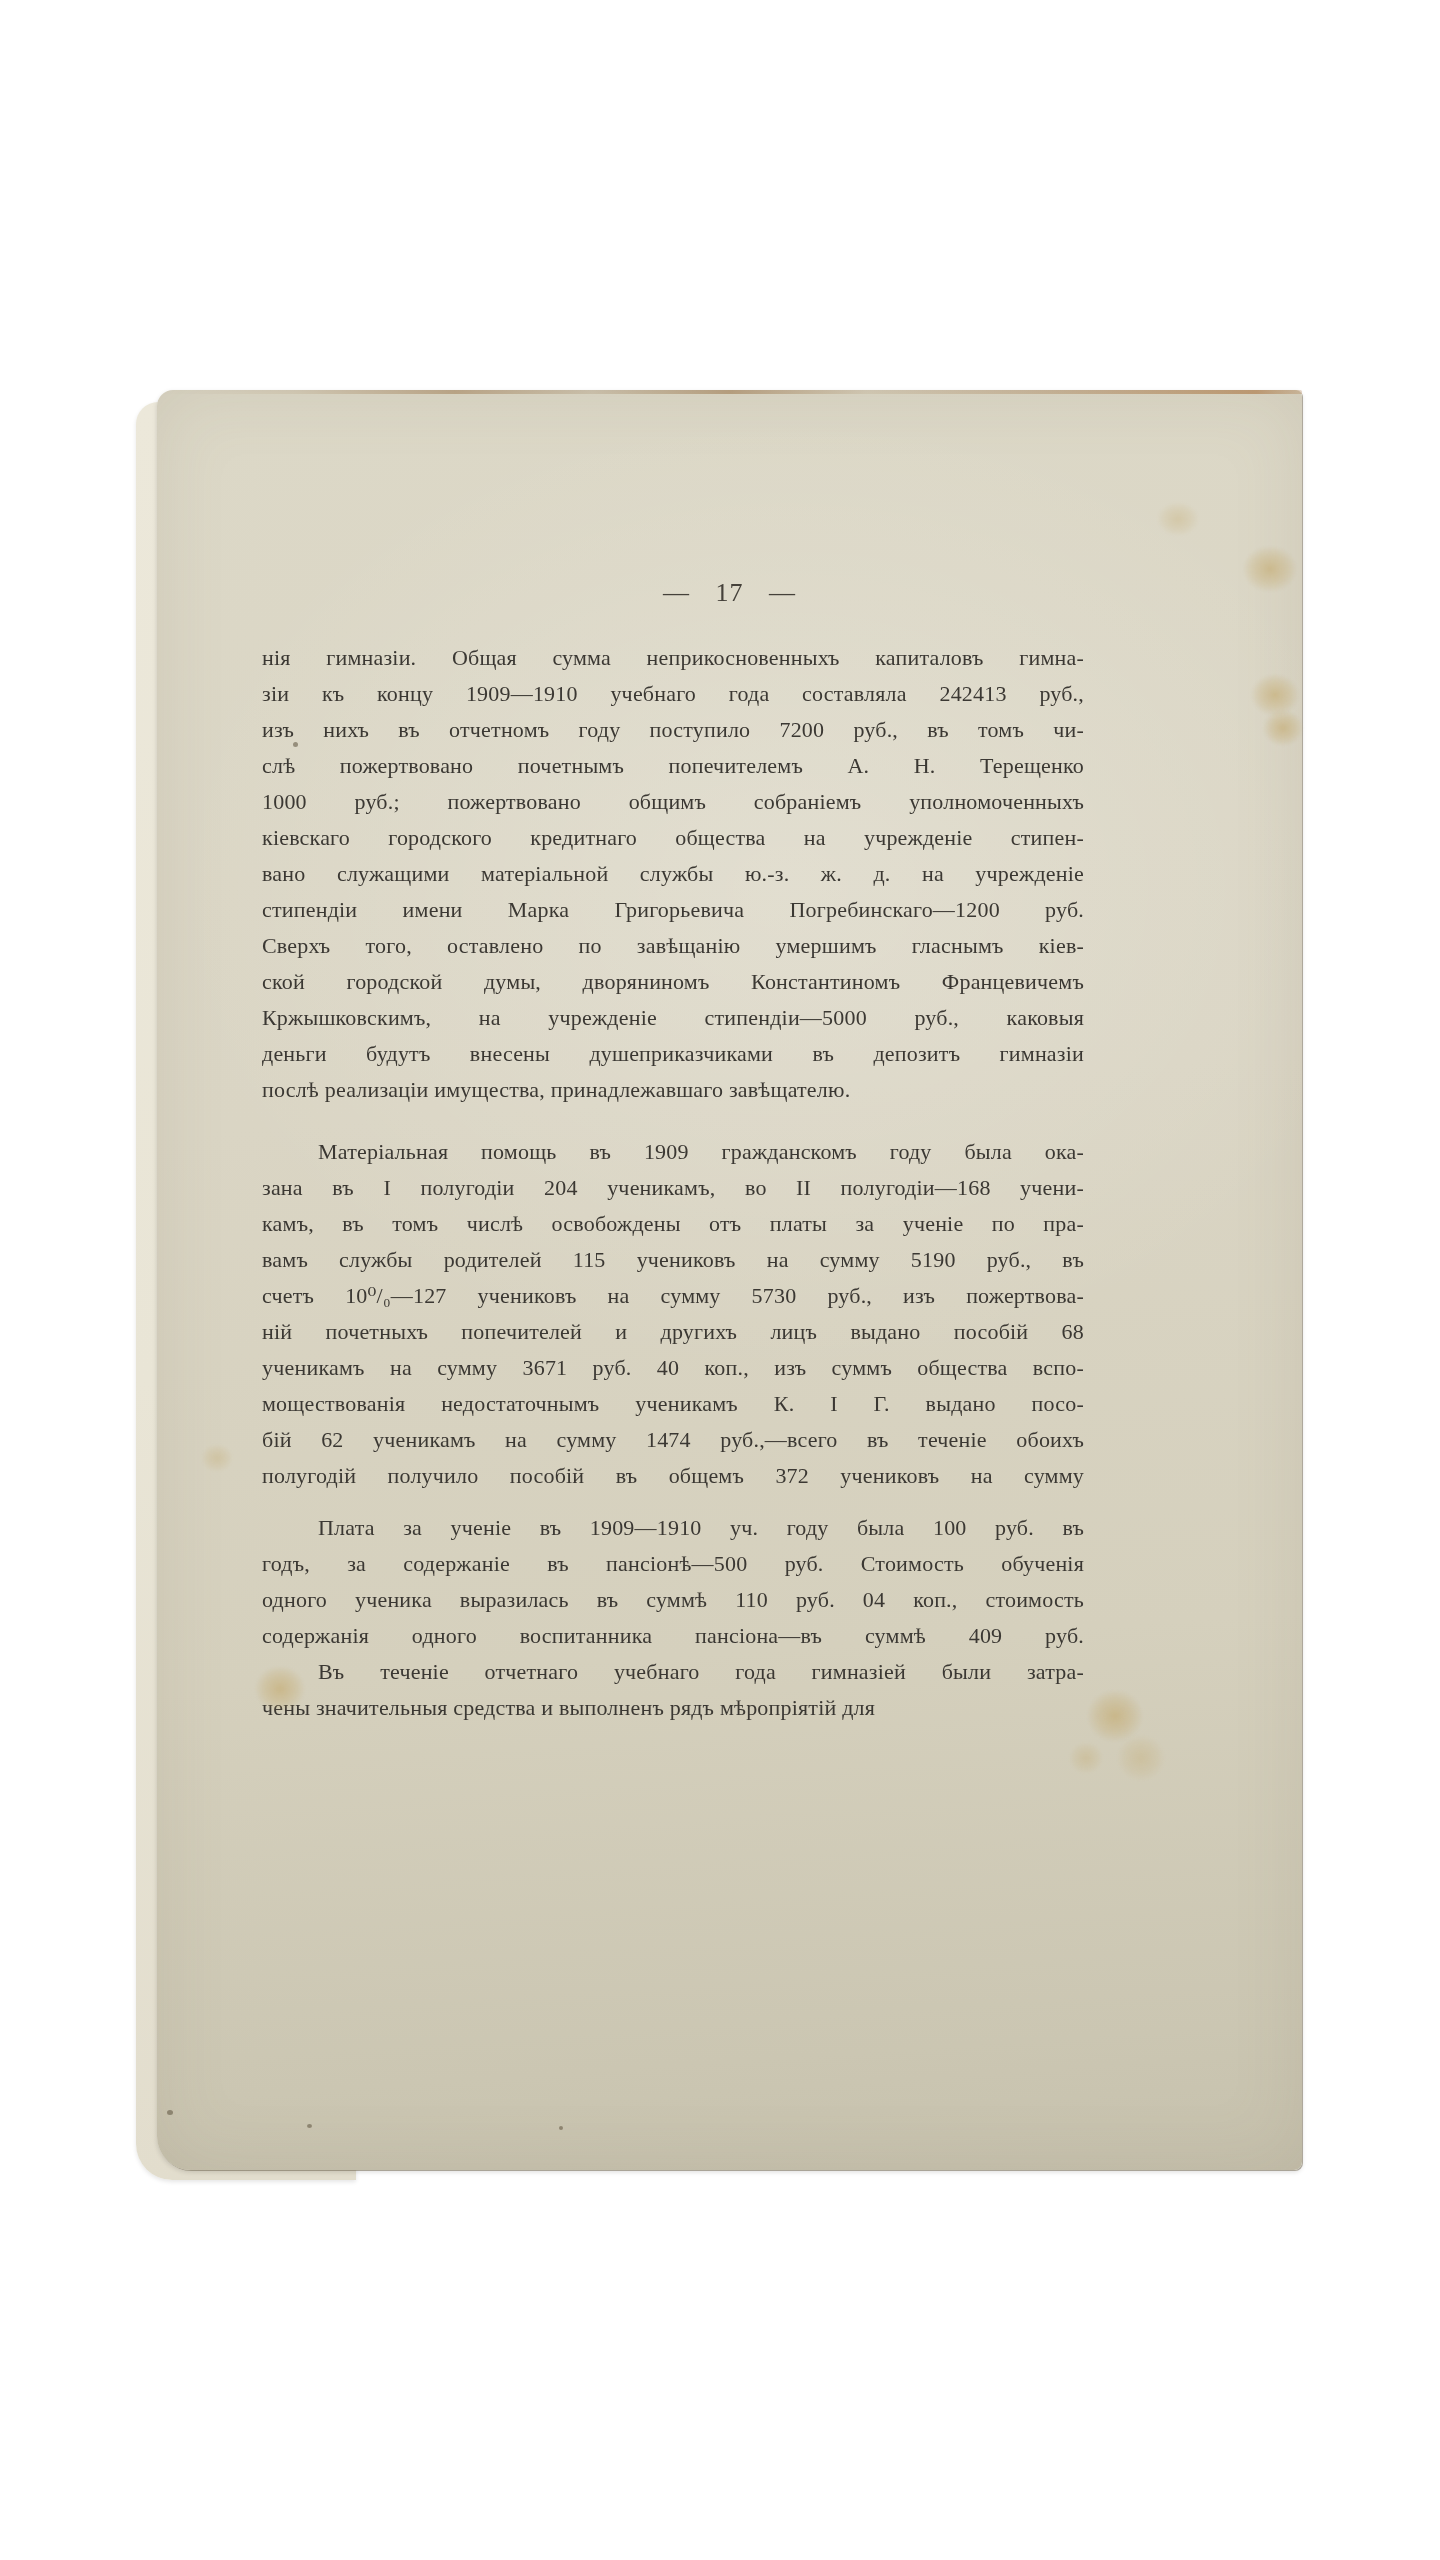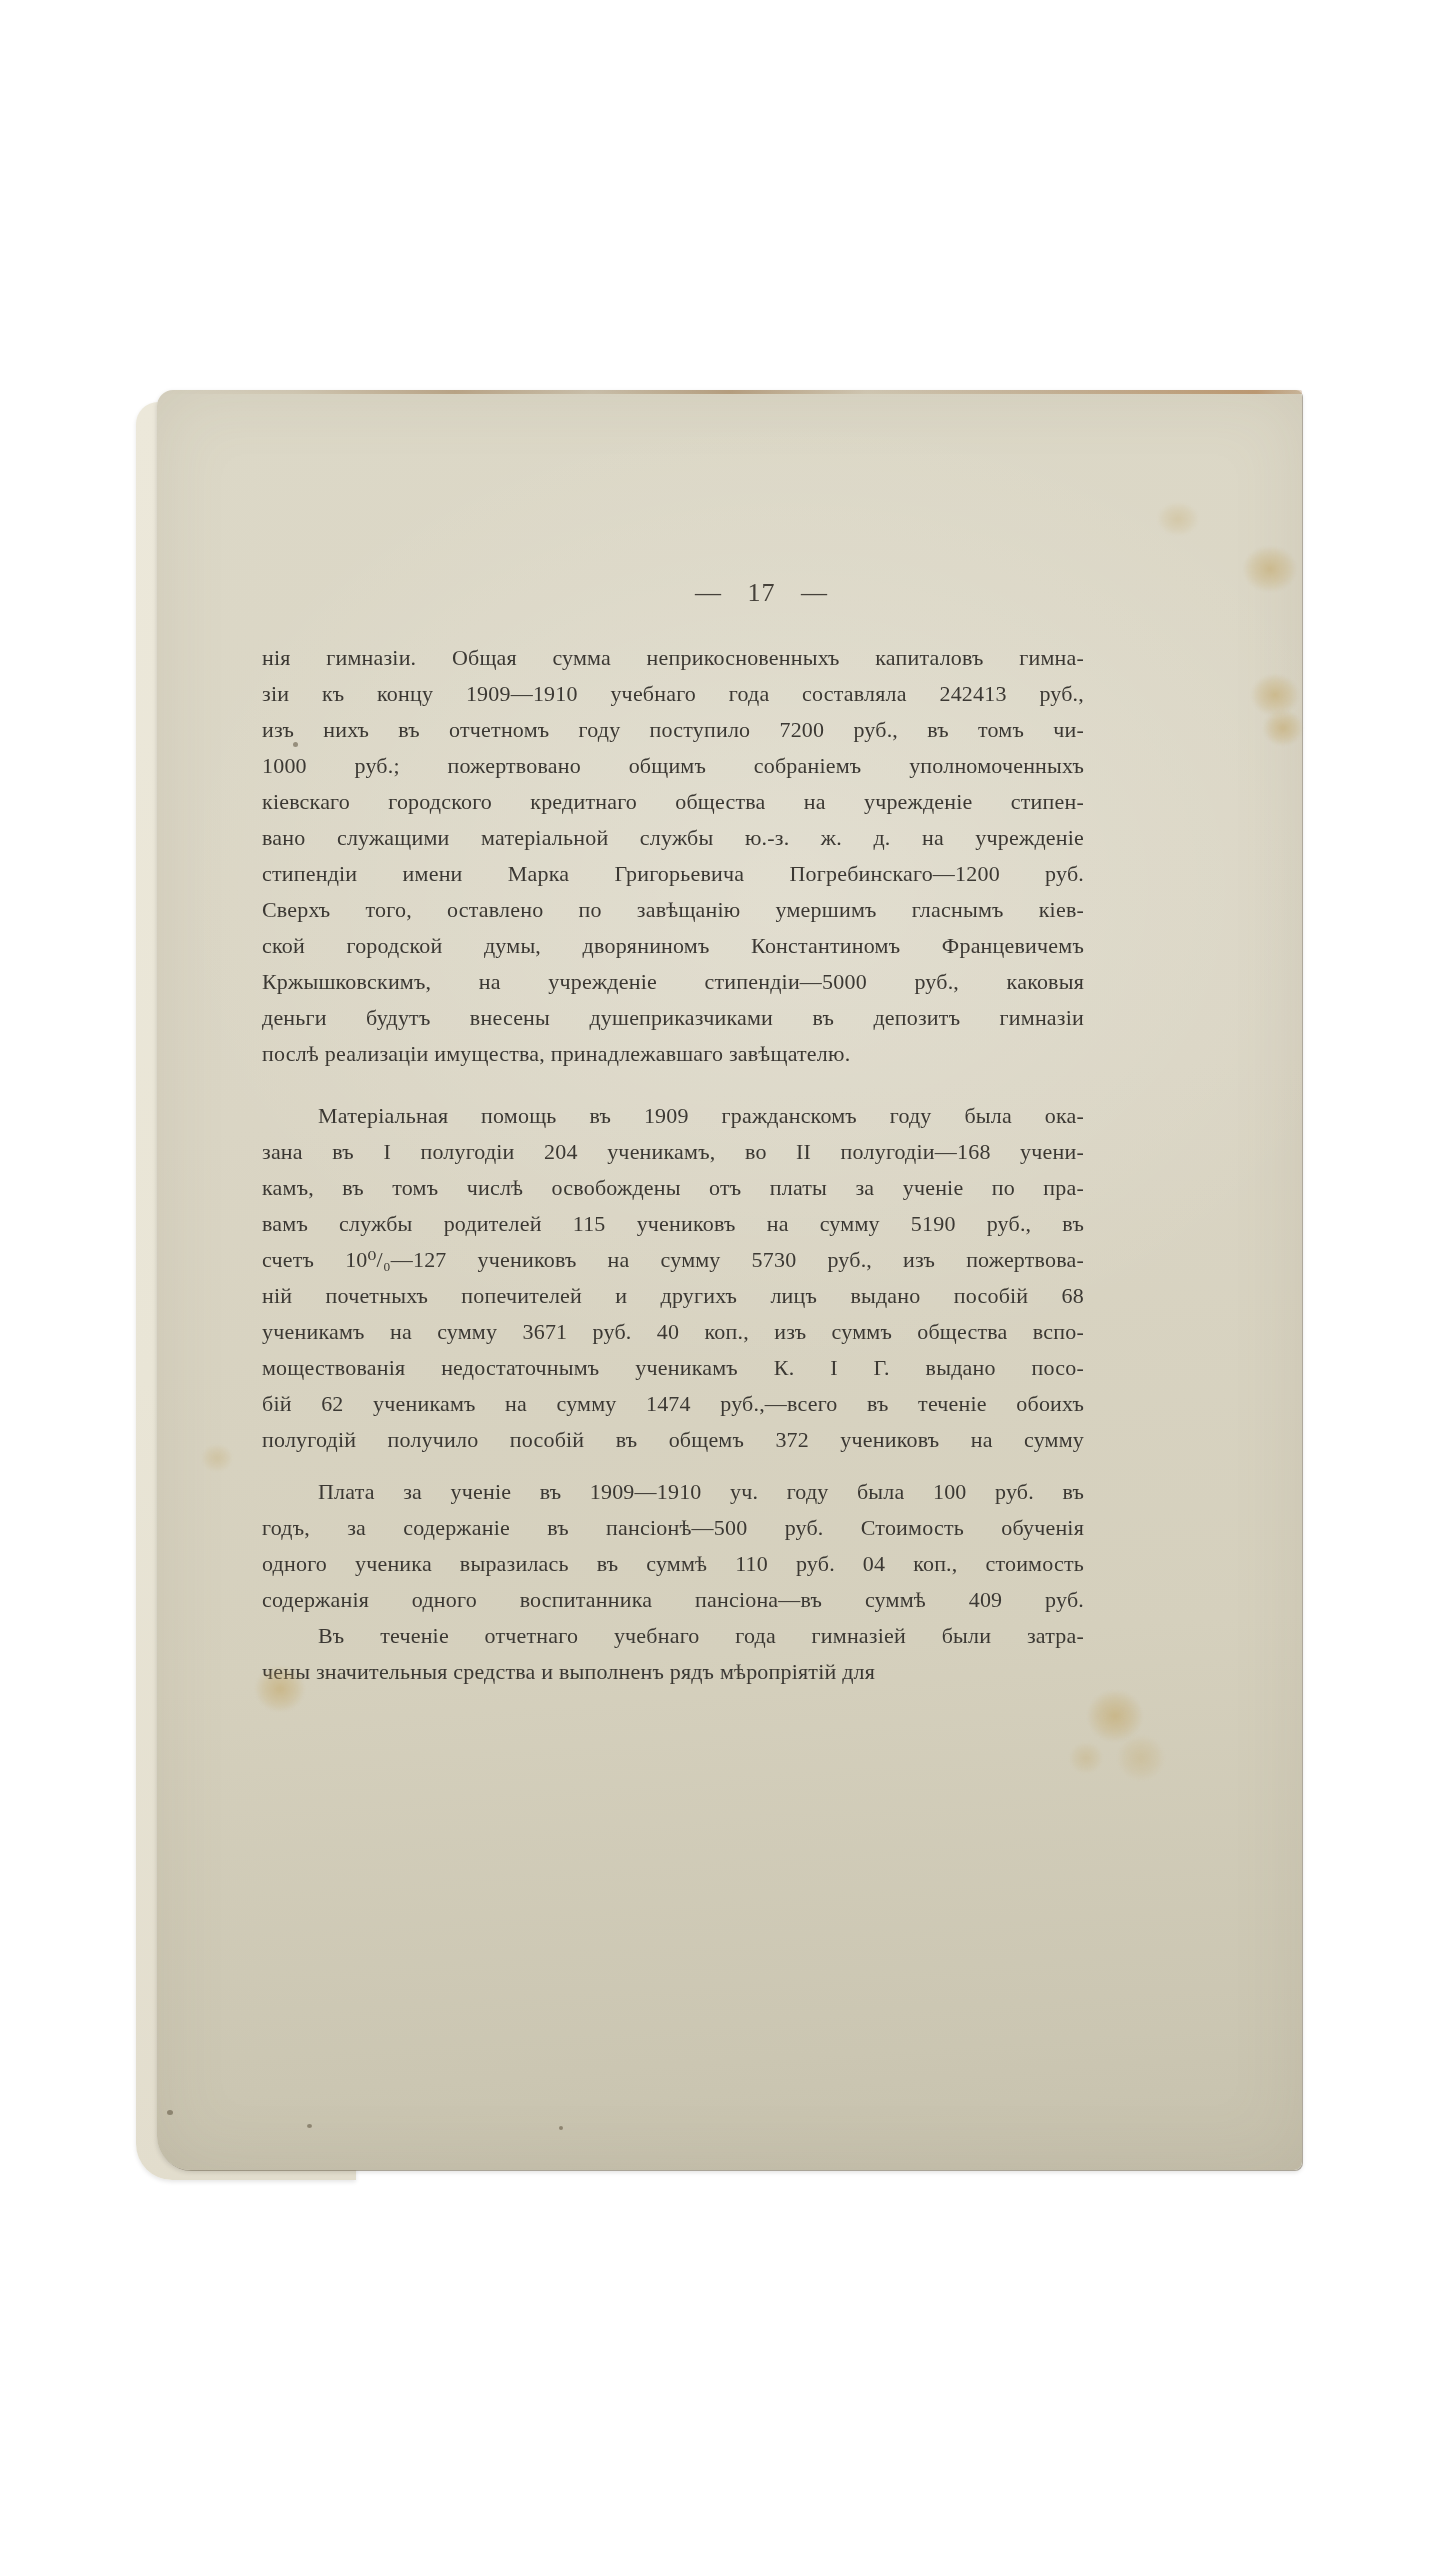--- a/index.html
+++ b/index.html
@@ -45,21 +45,21 @@
       rgba(139,94,47,.10) 62%,
       rgba(150,98,48,.30) 78%,
       rgba(165,105,50,.55) 96%,
       rgba(165,105,50,.25) 100%);
   }
 
   .page-number{
     position:absolute;left:0;top:188px;width:100%;
     text-align:center;
     font-size:26px;color:#45413a;
-    word-spacing:18px;letter-spacing:1px;padding-left:32px;
+    word-spacing:18px;letter-spacing:1px;
   }
 
   .text-block{
     position:absolute;left:105px;top:250px;width:822px;
     font-size:22px;line-height:36px;color:#3b3833;
     letter-spacing:.2px;
   }
   .para{margin:0;}
   .para.mt-26{margin-top:26px;}
   .para.mt-8{margin-top:16px;}
@@ -89,20 +89,21 @@
 
   <div class="page">
 
     <div class="page-number">— 17 —</div>
 
     <div class="text-block">
       <p class="para">
           <span class="line">нія гимназіи. Общая сумма неприкосновенныхъ капиталовъ гимна-</span>
           <span class="line">зіи къ концу 1909—1910 учебнаго года составляла 242413 руб.,</span>
           <span class="line">изъ нихъ въ отчетномъ году поступило 7200 руб., въ томъ чи-</span>
+          <span class="line">слѣ пожертвовано почетнымъ попечителемъ А. Н. Терещенко</span>
           <span class="line">1000 руб.; пожертвовано общимъ собраніемъ уполномоченныхъ</span>
           <span class="line">кіевскаго городского кредитнаго общества на учрежденіе стипен-</span>
           <span class="line">вано служащими матеріальной службы ю.-з. ж. д. на учрежденіе</span>
           <span class="line">стипендіи имени Марка Григорьевича Погребинскаго—1200 руб.</span>
           <span class="line">Сверхъ того, оставлено по завѣщанію умершимъ гласнымъ кіев-</span>
           <span class="line">ской городской думы, дворяниномъ Константиномъ Францевичемъ</span>
           <span class="line">Кржышковскимъ, на учрежденіе стипендіи—5000 руб., каковыя</span>
           <span class="line">деньги будутъ внесены душеприказчиками въ депозитъ гимназіи</span>
           <span class="line last">послѣ реализаціи имущества, принадлежавшаго завѣщателю.</span>
         </p>

